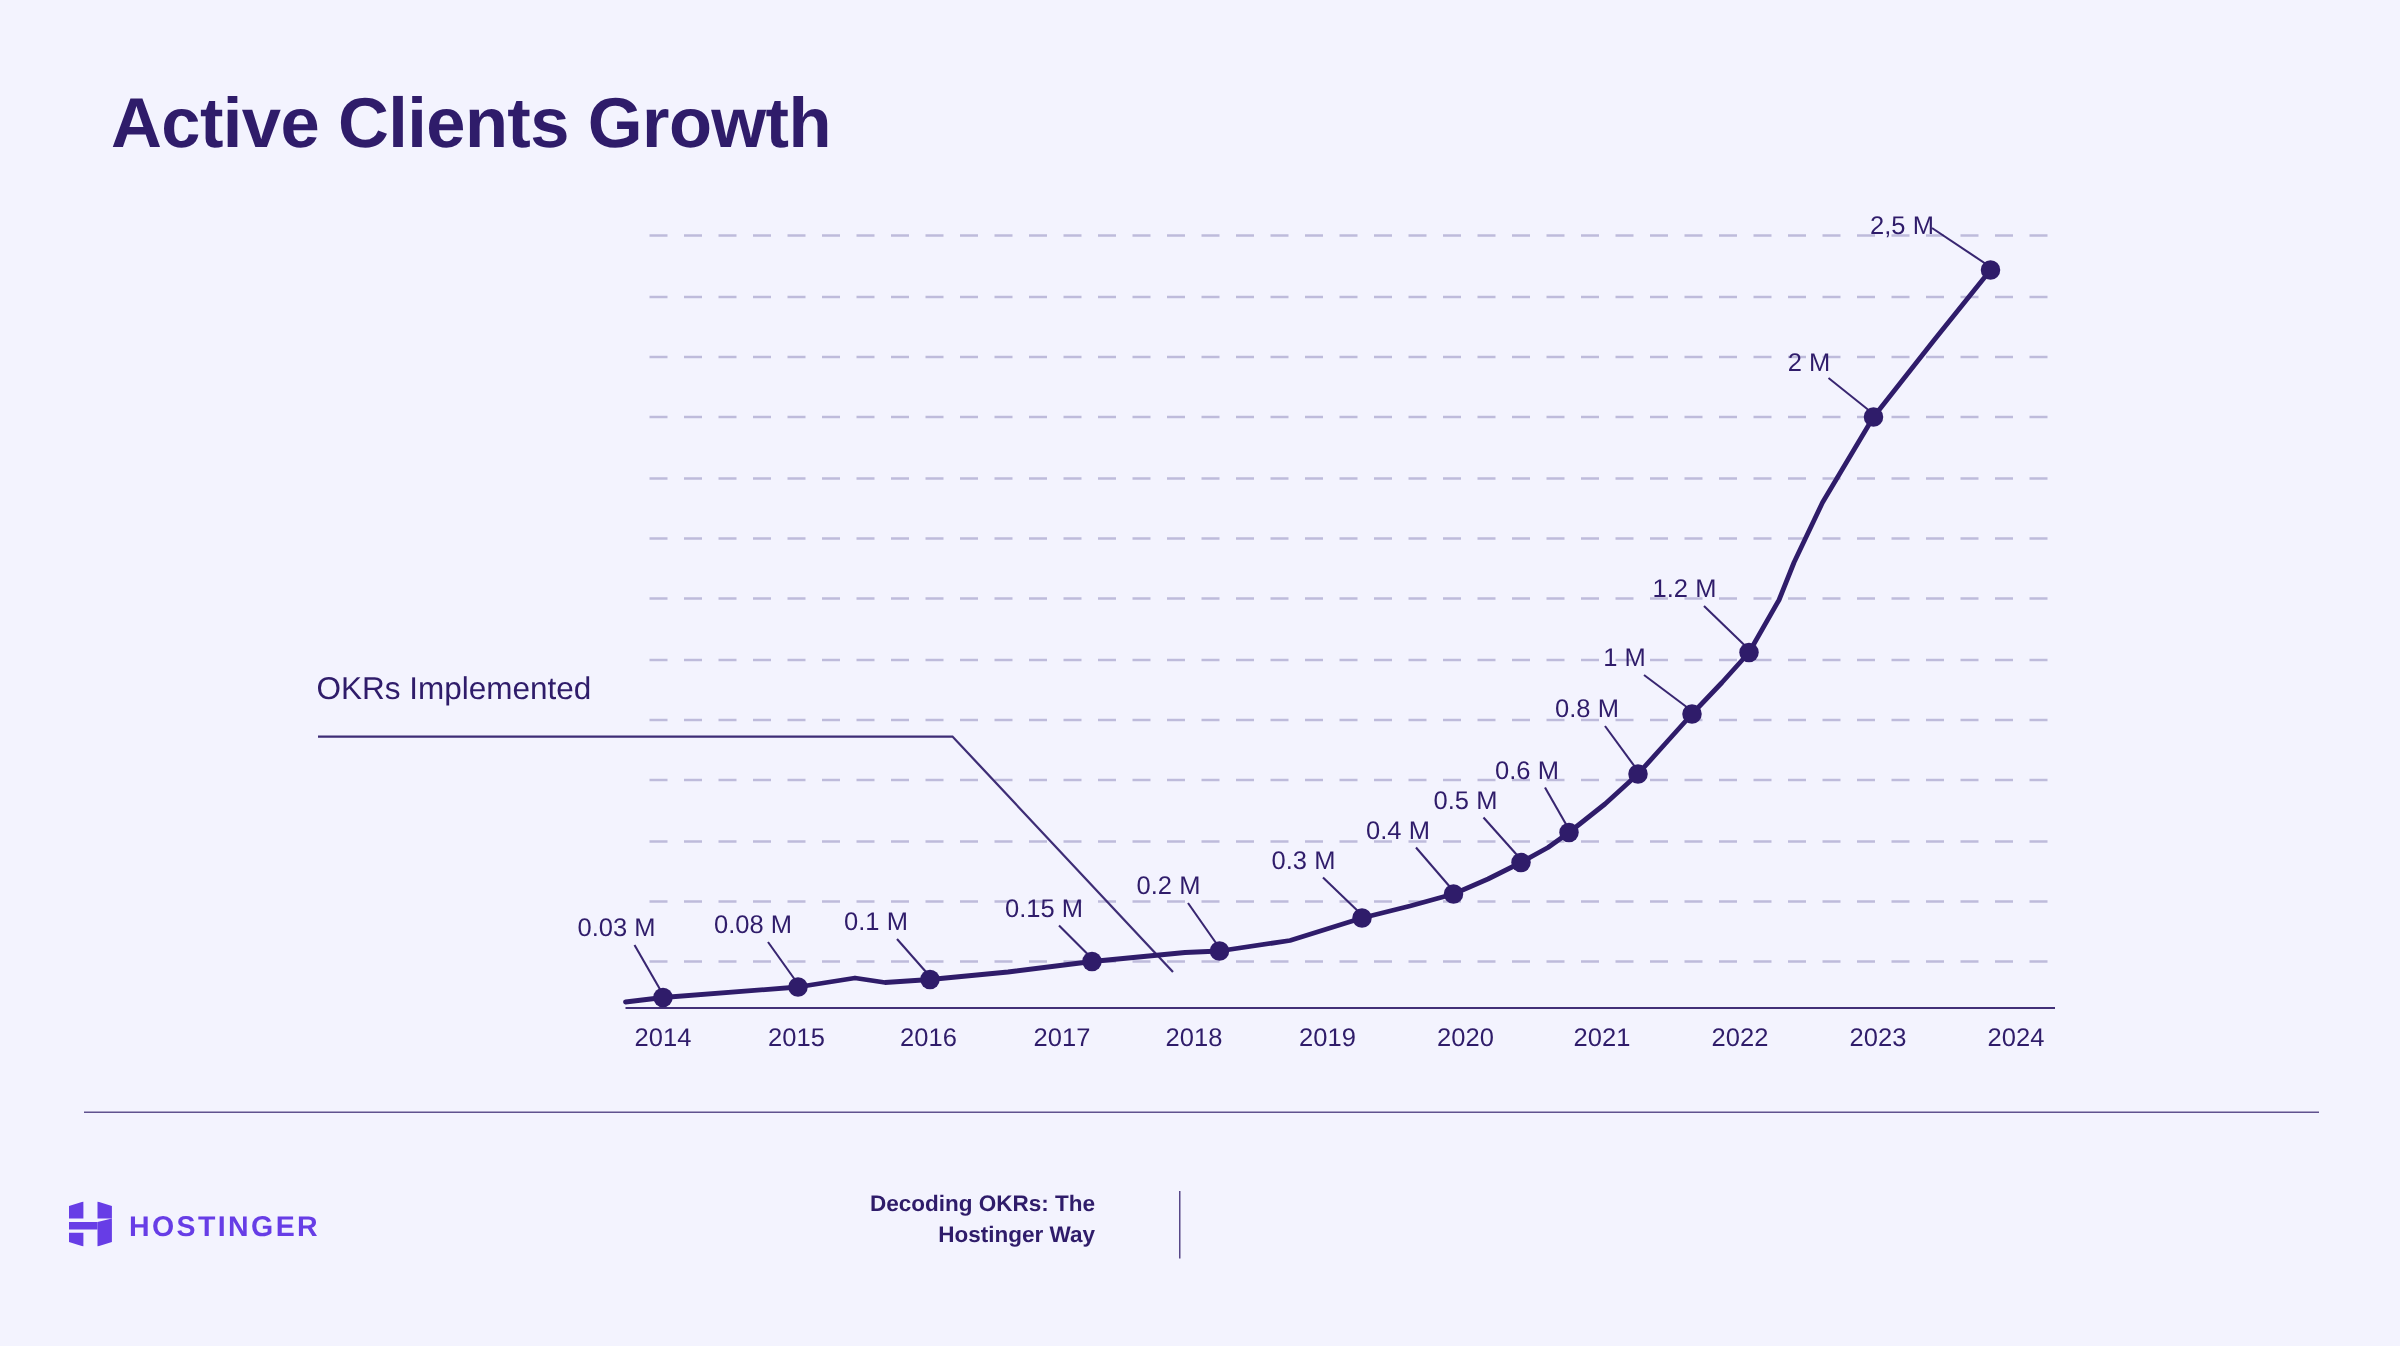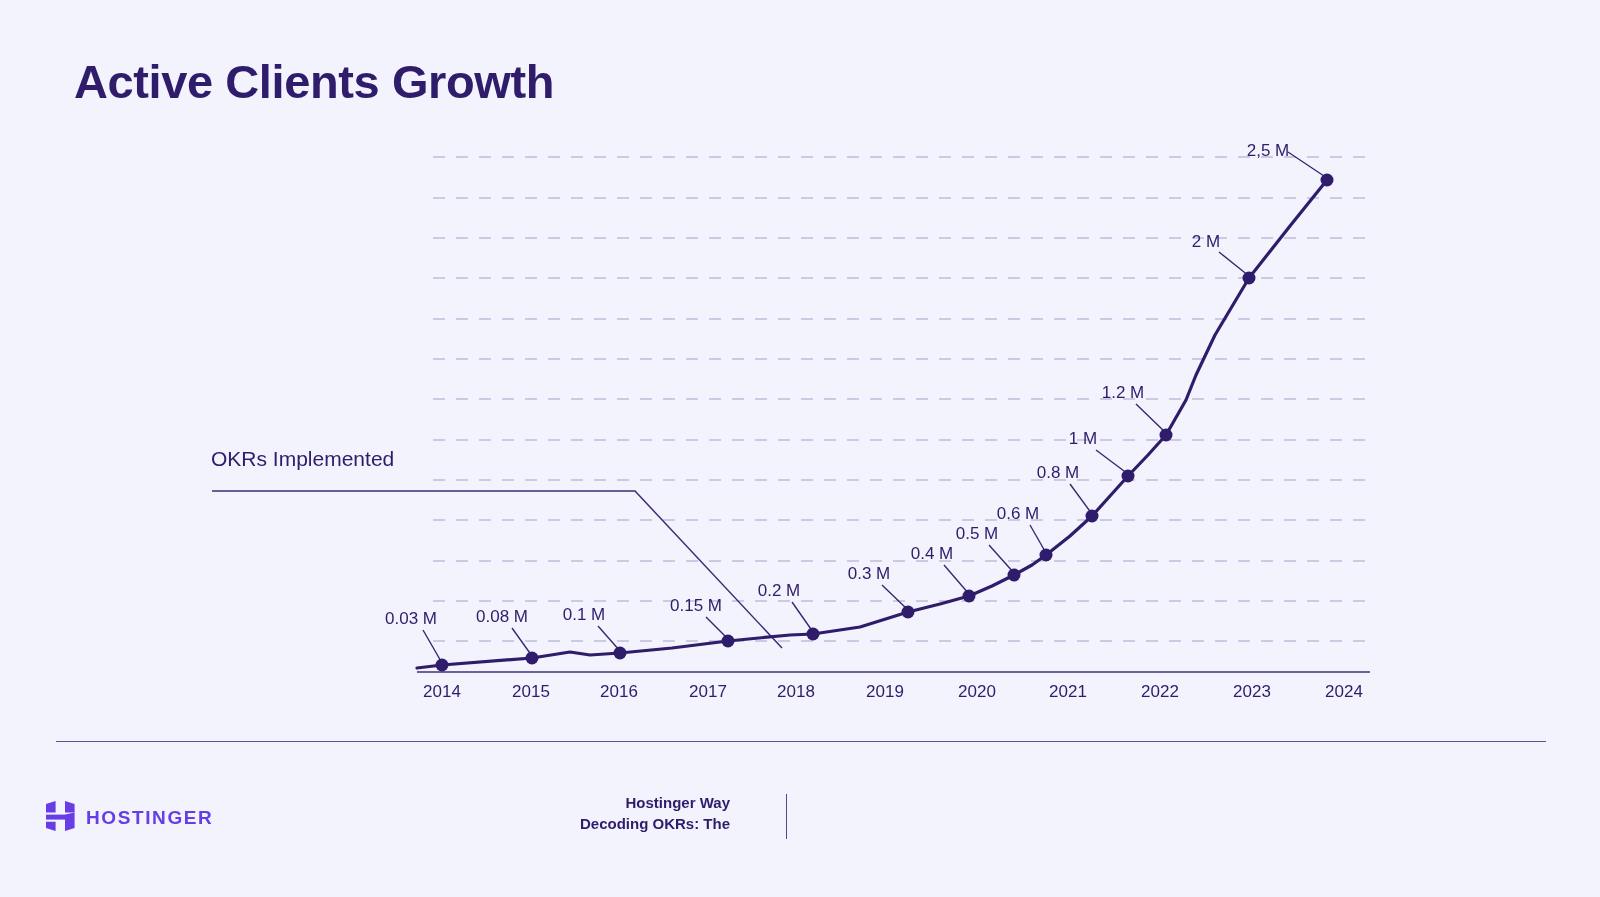--- a/index.html
+++ b/index.html
@@ -228,20 +228,20 @@
           <path d="M0 13.6 L19 13.6 L19 18.6 L0 18.6 Z" fill="#673DE6"></path>
           <path d="M0 20.8 L9.6 20.8 L9.6 30 L0 27 Z" fill="#673DE6"></path>
           <path d="M19 0 L28.6 3 L28.6 11.4 L19 11.4 Z" fill="#673DE6"></path>
           <path d="M19 13.6 L28.6 11.4 L28.6 27 L19 30 Z" fill="#673DE6"></path>
         </svg>
       </span>
       <span id="brand-wordmark">HOSTINGER</span>
     </div>
 
     <div id="footer-center">
+      <div>Decoding OKRs: The</div>
       <div>Hostinger Way</div>
-      <div>Decoding OKRs: The</div>
     </div>
 
     <div id="footer-divider"></div>
   </div>
 
 </div>
 
 </body></html>

